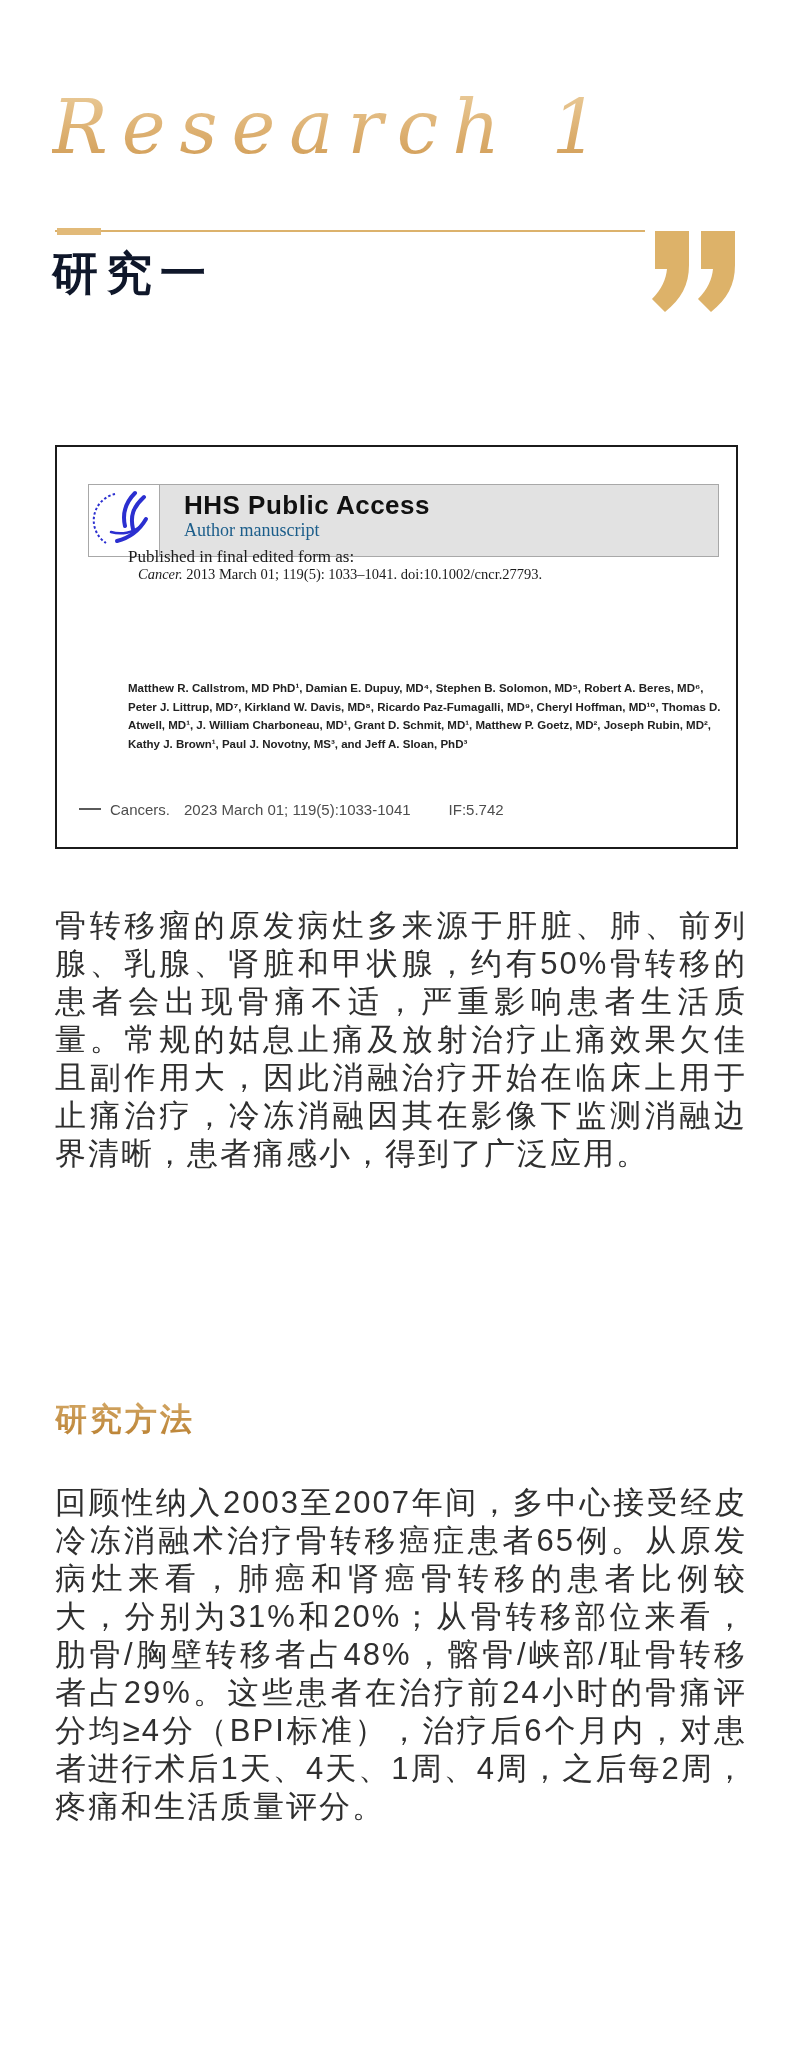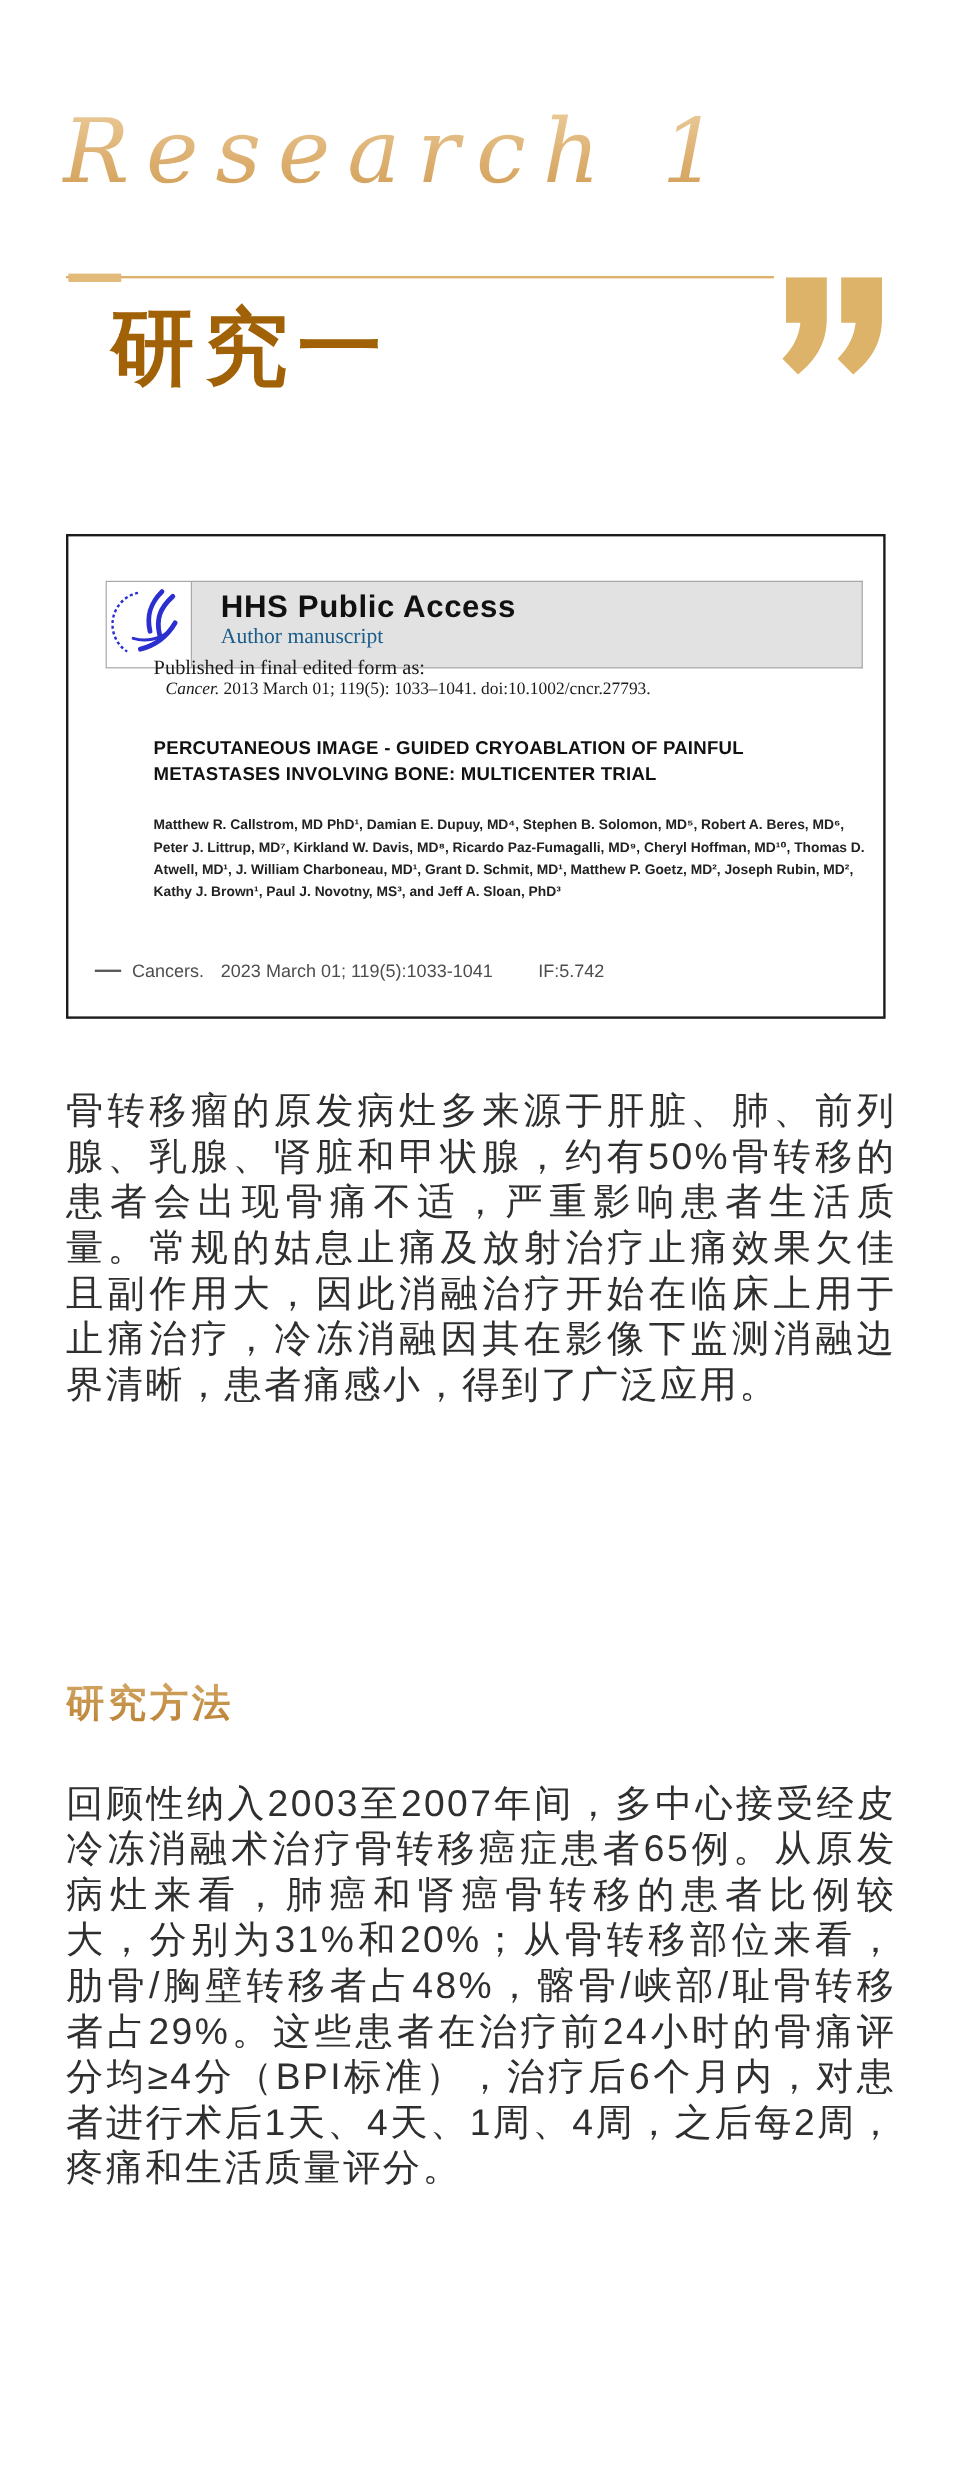--- a/index.html
+++ b/index.html
@@ -15,21 +15,21 @@
     background:linear-gradient(180deg,#eccf9f 0%,#ddb071 55%,#cf9a52 100%);
     -webkit-background-clip:text; background-clip:text; color:transparent;
     white-space:nowrap;
   }
   .divider{ position:absolute; left:55px; top:228px; width:590px; height:7px; }
   .divider .thin{ position:absolute; left:0; top:2px; width:590px; height:2px; background:#dcb26c; }
   .divider .thick{ position:absolute; left:2px; top:0; width:44px; height:7px; background:#e2ba79; }
   .cn-title{
     position:absolute; left:52px; top:243px;
     font-family:"Liberation Serif","DejaVu Serif",serif;
-    font-size:70px; font-weight:700; color:#a16207; letter-spacing:8px;margin-left:40px;
+    font-size:46px; font-weight:700; color:#0f172a; letter-spacing:8px;
   }
   .quote-wrap{ position:absolute; left:649px; top:231px; width:92px; height:82px; }
 
   
   .card{
     position:absolute; left:55px; top:445px; width:683px; height:404px;
     background:#ffffff; border:2px solid #1b1b1b;
   }
   .hhs-row{ position:absolute; left:31px; top:37px; width:715px; height:73px; }
   .hhs-logo-box{
@@ -136,21 +136,20 @@
       </div>
       <div class="hhs-banner">
         <div class="hhs-title">HHS Public Access</div>
         <div class="hhs-sub">Author manuscript</div>
       </div>
     </div>
 
     <div class="pub-line1">Published in final edited form as:</div>
     <div class="pub-line2"><span class="ital">Cancer.</span><span> 2013 March 01; 119(5): 1033–1041. doi:10.1002/cncr.27793.</span></div>
 
-    <div class="article-title">PERCUTANEOUS IMAGE - GUIDED CRYOABLATION OF PAINFUL METASTASES INVOLVING BONE: MULTICENTER TRIAL</div>
 
     <div class="authors">Matthew R. Callstrom, MD PhD¹, Damian E. Dupuy, MD⁴, Stephen B. Solomon, MD⁵, Robert A. Beres, MD⁶, Peter J. Littrup, MD⁷, Kirkland W. Davis, MD⁸, Ricardo Paz-Fumagalli, MD⁹, Cheryl Hoffman, MD¹⁰, Thomas D. Atwell, MD¹, J. William Charboneau, MD¹, Grant D. Schmit, MD¹, Matthew P. Goetz, MD², Joseph Rubin, MD², Kathy J. Brown¹, Paul J. Novotny, MS³, and Jeff A. Sloan, PhD³</div>
 
     <div class="card-footer">
       <div class="cite-dash"></div>
       <div class="cite-journal">Cancers.</div>
       <div class="cite-date">2023 March 01; 119(5):1033-1041</div>
       <div class="cite-if">IF:5.742</div>
     </div>
   </div>

